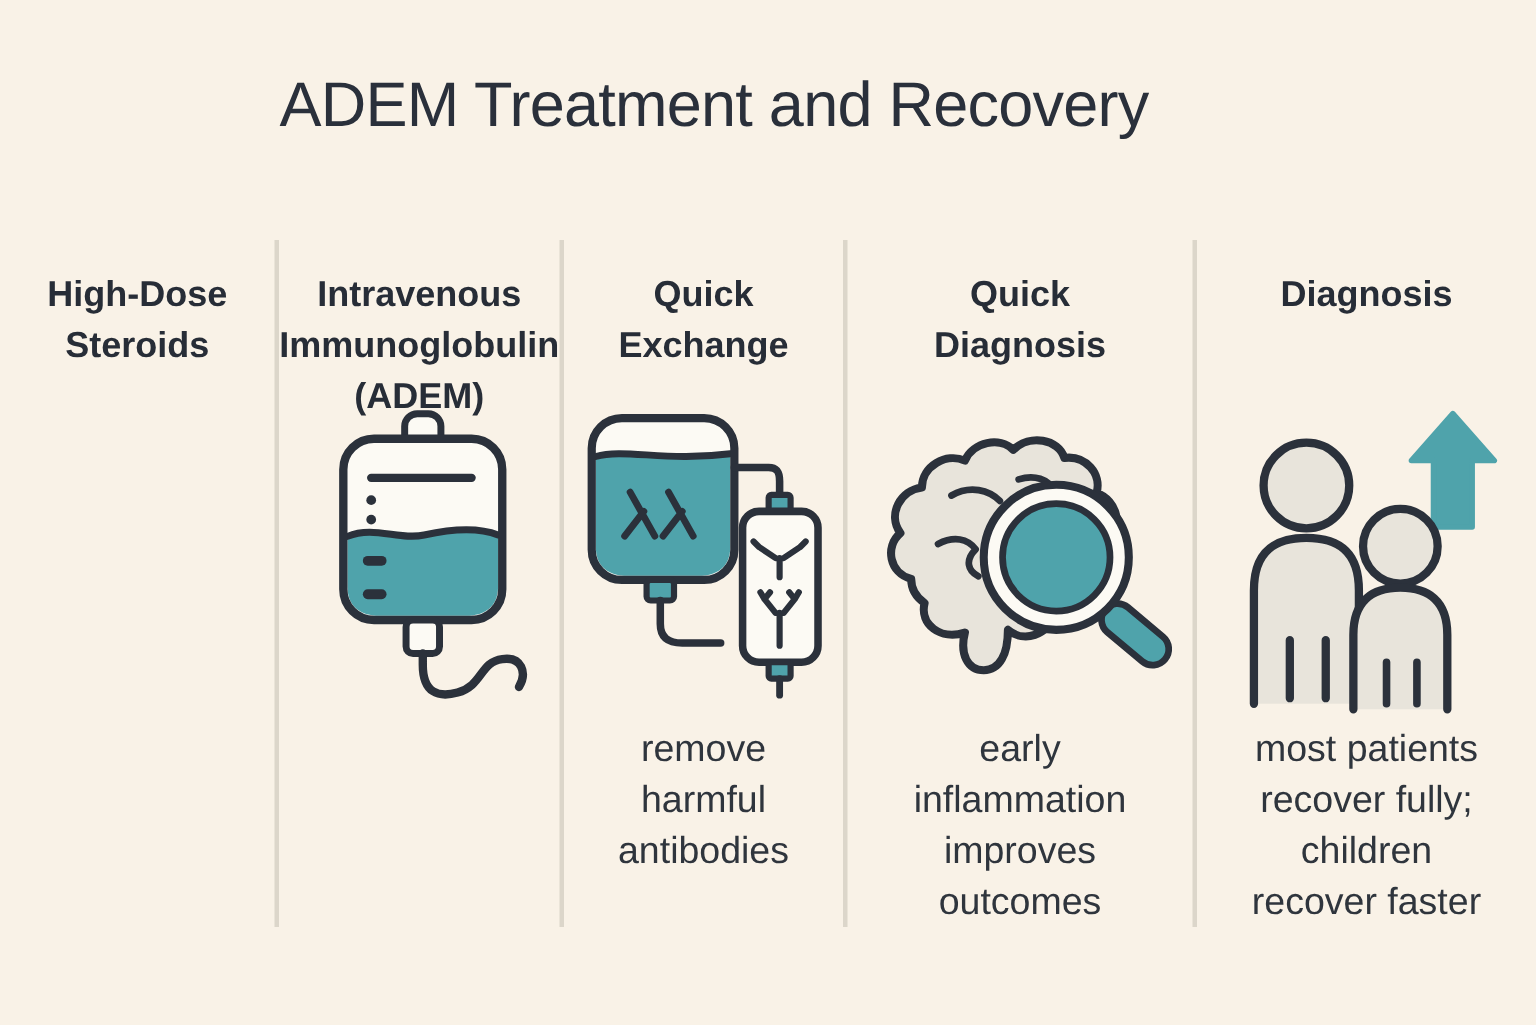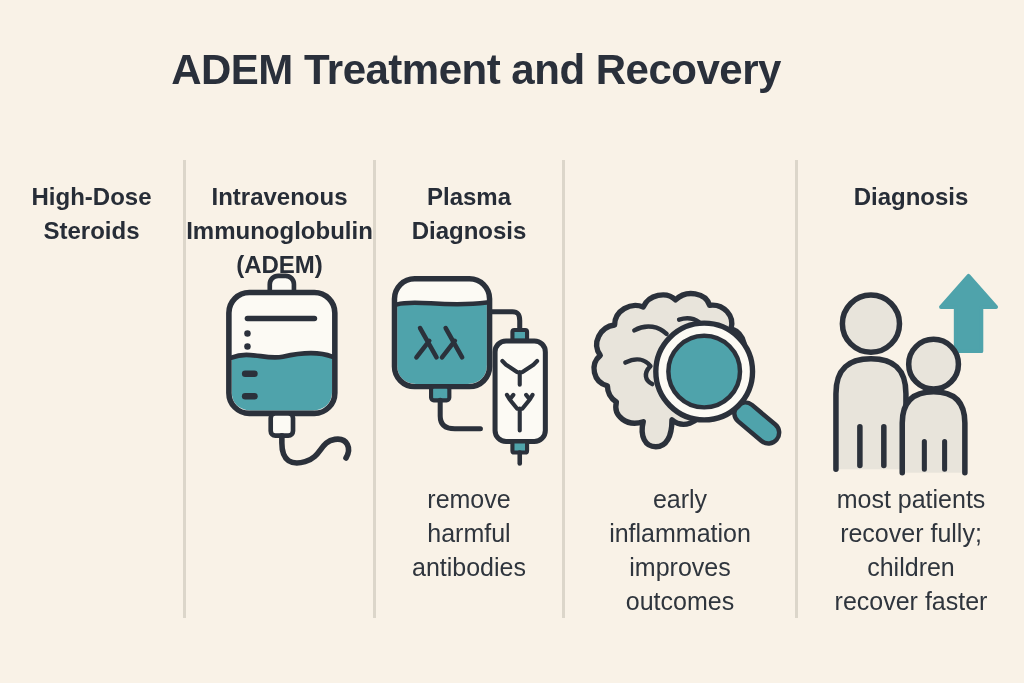--- a/index.html
+++ b/index.html
@@ -2,21 +2,21 @@
 <html><head>
 <meta charset="utf-8">
 <style>
   html,body{margin:0;padding:0;}
   .canvas{
     position:relative;width:1024px;height:683px;background:#f9f2e7;
     font-family:"Liberation Sans",sans-serif;overflow:hidden;
   }
   .title{
     position:absolute;top:46px;left:0;width:952px;text-align:center;
-    font-size:42px;font-weight:700;letter-spacing:-0.5px;color:#2a303b;
+    font-size:42px;font-weight:400;letter-spacing:-0.5px;color:#2a303b;
   }
   .columns{
     position:absolute;top:160px;left:0;width:860px;height:458px;
     display:grid;grid-template-columns:186px 190px 189px 233px 226px;
   }
   .col{position:relative;box-sizing:border-box;border-right:3px solid #dcd6ca;}
   .col:last-child{border-right:none;}
   .header{
     position:absolute;top:20px;left:0;right:0;display:flex;justify-content:center;
     font-size:24px;font-weight:700;line-height:1.42;color:#272d37;text-align:center;
@@ -76,21 +76,21 @@
           <rect x="44" y="106" width="17" height="7" rx="3.5" class="f-dark"></rect>
           <rect x="44" y="130" width="17" height="7" rx="3.5" class="f-dark"></rect>
           <rect x="75" y="152" width="24" height="24" rx="5" class="f-white s" stroke-width="5"></rect>
           <path class="s" stroke-width="6" d="M87,176 L87,184 C87,204 98,208 112,204 C130,199 128,182 144,180 C158,178 162,190 156,200"></path>
         </svg>
       </div>
     </div>
 
     <div class="col c3">
       <div class="header">
-        <span>Plasma Diagnosis</span>
+        <span>Quick Exchange</span>
       </div>
       <div class="icon-box">
         <svg width="160" height="202" viewBox="0 0 175 220">
           <rect x="6" y="8" width="104" height="118" rx="22" class="f-white"></rect>
           <path class="f-teal" d="M9,36 C30,30 60,40 107,34 L107,102 C107,117 97,123 84,123 L32,123 C19,123 9,117 9,102 Z"></path>
           <path class="s" stroke-width="5" d="M9,36 C30,30 60,40 107,34"></path>
           <rect x="6" y="8" width="104" height="118" rx="22" class="s" stroke-width="6"></rect>
           <path class="s" stroke-width="5" d="M34,62 L52,94 M44,76 L30,94 M62,62 L80,94 M72,76 L58,94"></path>
           <rect x="46" y="126" width="20" height="15" rx="3" class="f-teal s" stroke-width="4.5"></rect>
           <path class="s" stroke-width="5.5" d="M56,141 L56,158 C56,168 62,172 72,172 L100,172"></path>
@@ -102,20 +102,23 @@
           <path class="s" stroke-width="4.5" d="M128,102 L140,110 M158,102 L146,110 M143,110 L143,124 M124,98 L128,102 M162,98 L158,102"></path>
           <path class="s" stroke-width="4.5" d="M132,140 L140,150 M154,140 L146,150 M143,150 L143,174 M129,135 L132,140 M136,135 L132,140 M150,135 L154,140 M157,135 L154,140"></path>
         </svg>
       </div>
       <div class="caption">
         <span>remove harmful antibodies</span>
       </div>
     </div>
 
     <div class="col c4">
+      <div class="header">
+        <span>Quick Diagnosis</span>
+      </div>
       <div class="icon-box">
         <svg width="206" height="200" viewBox="0 0 230 205">
           <path class="f-light s" stroke-width="6" d="M34,118 C18,114 14,94 26,84 C16,70 26,52 42,50 C42,34 60,24 74,30 C80,16 100,12 110,22 C122,10 144,14 148,28 C164,26 176,40 172,54 C188,60 192,80 180,90 C190,102 184,118 170,122 C170,140 154,150 140,144 C136,160 118,166 106,156 C106,174 100,186 88,186 C76,186 70,174 74,158 C56,164 40,152 44,136 C38,132 34,126 34,118 Z"></path>
           <path class="s" stroke-width="5" d="M64,56 C78,48 92,52 100,60 M54,92 C66,86 76,88 82,96 C74,104 76,112 84,116 M114,44 C126,40 136,44 140,52"></path>
           <g transform="rotate(40 180 142)">
             <rect x="178" y="130" width="58" height="24" rx="12" class="f-teal s" stroke-width="5"></rect>
           </g>
           <circle cx="142" cy="102" r="54" class="f-white s" stroke-width="6"></circle>
           <circle cx="142" cy="102" r="40" class="f-teal s" stroke-width="5"></circle>
         </svg>

